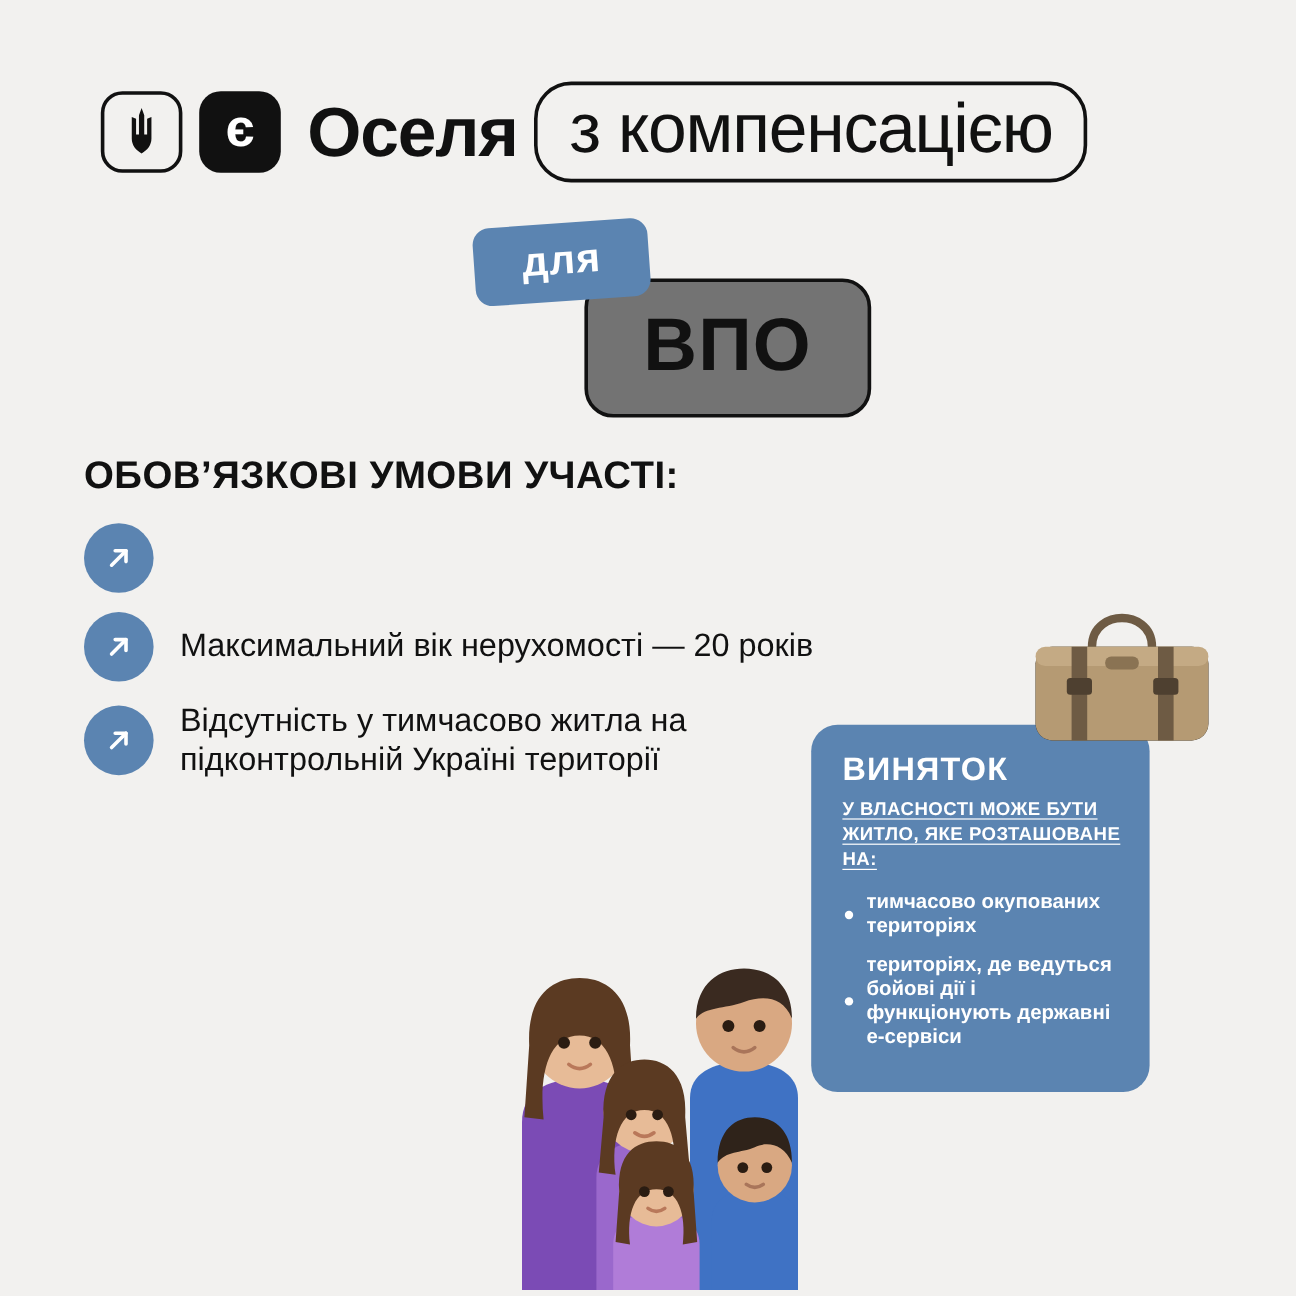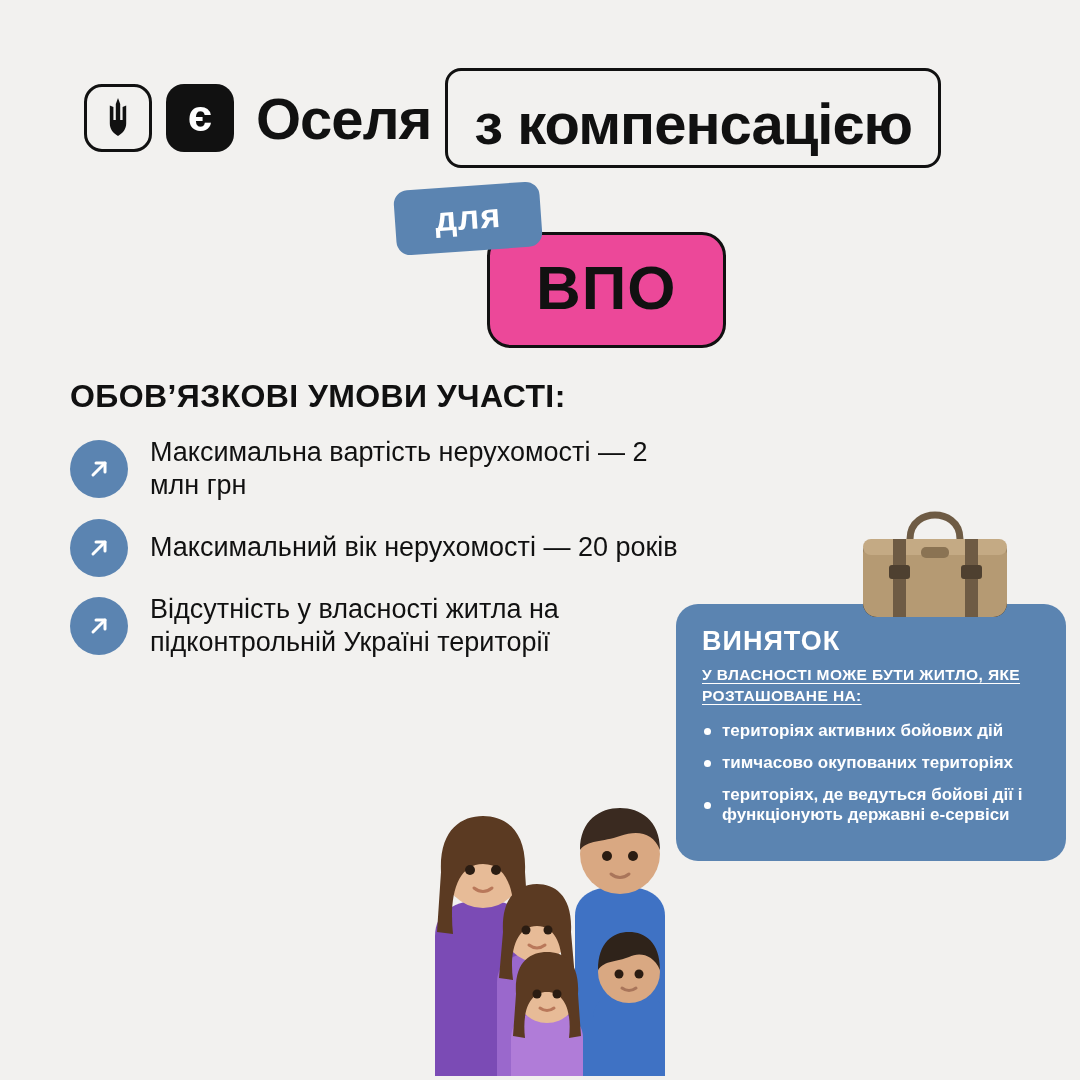--- a/index.html
+++ b/index.html
@@ -44,24 +44,24 @@
     padding-bottom: 4px;
   }
   .title-main {
     font-size: 58px;
     font-weight: 700;
     letter-spacing: -1px;
     margin-left: 8px;
   }
   .title-outline {
     border: 3px solid #111;
-    border-radius: 16px;
-    padding: 24px 26px 12px 26px;
+    border-radius: 31px;
+    padding: 8px 26px 12px 26px;
     font-size: 58px;
-    font-weight: 700;
+    font-weight: 400;
     letter-spacing: -1px;
     line-height: 1;
   }
 
   
   .dlya {
     position: absolute;
     top: 186px;
     left: 395px;
     background: #5b84b1;
@@ -71,21 +71,21 @@
     letter-spacing: 1px;
     padding: 12px 40px 14px 40px;
     border-radius: 14px;
     transform: rotate(-4deg);
     z-index: 3;
   }
   .vpo {
     position: absolute;
     top: 232px;
     left: 487px;
-    background: #ec4899;
+    background: #737373;
     border: 3px solid #111;
     border-radius: 24px;
     font-size: 62px;
     font-weight: 700;
     letter-spacing: 1px;
     padding: 22px 46px 26px 46px;
     line-height: 1;
     z-index: 2;
   }
 
@@ -123,21 +123,21 @@
     font-size: 27px;
     line-height: 1.24;
     color: #111;
   }
 
   
   .exception {
     position: absolute;
     top: 604px;
     left: 676px;
-    width: 390px;
+    width: 282px;
     background: #5b84b1;
     border-radius: 22px;
     padding: 22px 22px 24px 26px;
     color: #fff;
     z-index: 4;
   }
   .exc-title {
     font-size: 27px;
     font-weight: 700;
     letter-spacing: 1px;
@@ -207,42 +207,41 @@
 <div class="cond-heading">ОБОВ’ЯЗКОВІ УМОВИ УЧАСТІ:</div>
 
 <div class="cond-list">
   <div class="cond-item">
     <span class="cond-bullet">
       <svg width="26" height="26" viewBox="0 0 26 26" aria-hidden="true">
         <path d="M7 19 L19 7" stroke="#fff" stroke-width="3" stroke-linecap="round"></path>
         <path d="M10 7 L19 7 L19 16" stroke="#fff" stroke-width="3" stroke-linecap="round" stroke-linejoin="round" fill="none"></path>
       </svg>
     </span>
-    <span class="cond-text">Максимальна вартість нерухомості — 2 млн грн</span>
   </div>
 
   <div class="cond-item">
     <span class="cond-bullet">
       <svg width="26" height="26" viewBox="0 0 26 26" aria-hidden="true">
         <path d="M7 19 L19 7" stroke="#fff" stroke-width="3" stroke-linecap="round"></path>
         <path d="M10 7 L19 7 L19 16" stroke="#fff" stroke-width="3" stroke-linecap="round" stroke-linejoin="round" fill="none"></path>
       </svg>
     </span>
     <span class="cond-text">Максимальний вік нерухомості — 20 років</span>
   </div>
 
 
   <div class="cond-item">
     <span class="cond-bullet">
       <svg width="26" height="26" viewBox="0 0 26 26" aria-hidden="true">
         <path d="M7 19 L19 7" stroke="#fff" stroke-width="3" stroke-linecap="round"></path>
         <path d="M10 7 L19 7 L19 16" stroke="#fff" stroke-width="3" stroke-linecap="round" stroke-linejoin="round" fill="none"></path>
       </svg>
     </span>
-    <span class="cond-text">Відсутність у власності житла на підконтрольній Україні території</span>
+    <span class="cond-text">Відсутність у тимчасово житла на підконтрольній Україні території</span>
   </div>
 </div>
 
 <div class="bag">
   <svg width="160" height="125" viewBox="0 0 160 125" aria-hidden="true">
     <path d="M55 34 C55 16 70 10 80 10 C90 10 105 16 105 34" fill="none" stroke="#6e5b44" stroke-width="7" stroke-linecap="round"></path>
     <rect x="8" y="34" width="144" height="78" rx="14" fill="#b39madd"></rect>
     <rect x="8" y="34" width="144" height="78" rx="14" fill="#b59a73"></rect>
     <rect x="8" y="34" width="144" height="16" rx="8" fill="#c4aa84"></rect>
     <rect x="38" y="34" width="13" height="78" fill="#6e5b44"></rect>
@@ -250,21 +249,20 @@
     <rect x="34" y="60" width="21" height="14" rx="3" fill="#4e4030"></rect>
     <rect x="106" y="60" width="21" height="14" rx="3" fill="#4e4030"></rect>
     <rect x="66" y="42" width="28" height="11" rx="5" fill="#8a7353"></rect>
   </svg>
 </div>
 
 <div class="exception">
   <div class="exc-title">ВИНЯТОК</div>
   <div class="exc-sub">У ВЛАСНОСТІ МОЖЕ БУТИ ЖИТЛО, ЯКЕ РОЗТАШОВАНЕ НА:</div>
   <ul class="exc-list">
-    <li>територіях активних бойових дій</li>
     <li>тимчасово окупованих територіях</li>
     <li>територіях, де ведуться бойові дії і функціонують державні е-сервіси</li>
   </ul>
 </div>
 
 <div class="family">
   <svg width="300" height="330" viewBox="0 0 300 330" aria-hidden="true">
 
     <g>
       <path d="M150 330 L150 170 C150 150 168 140 195 140 C222 140 240 150 240 170 L240 330 Z" fill="#3f72c4"></path>

